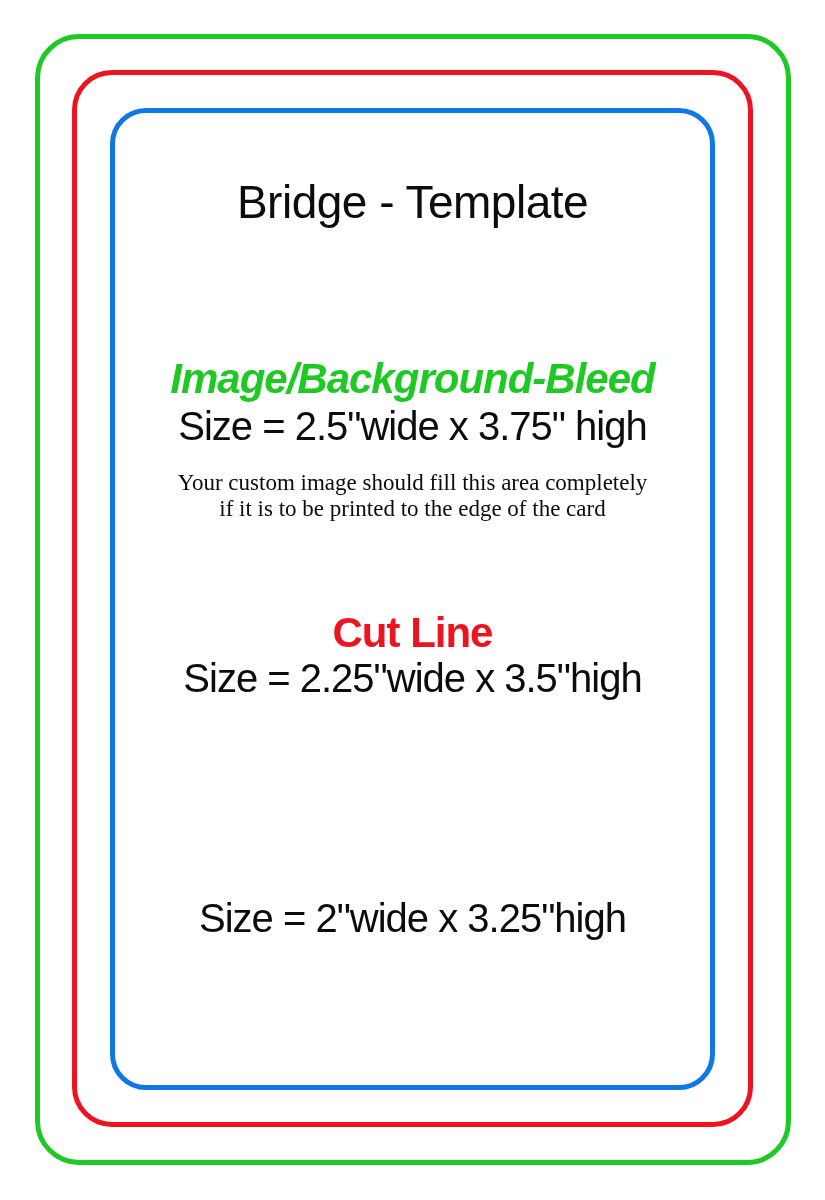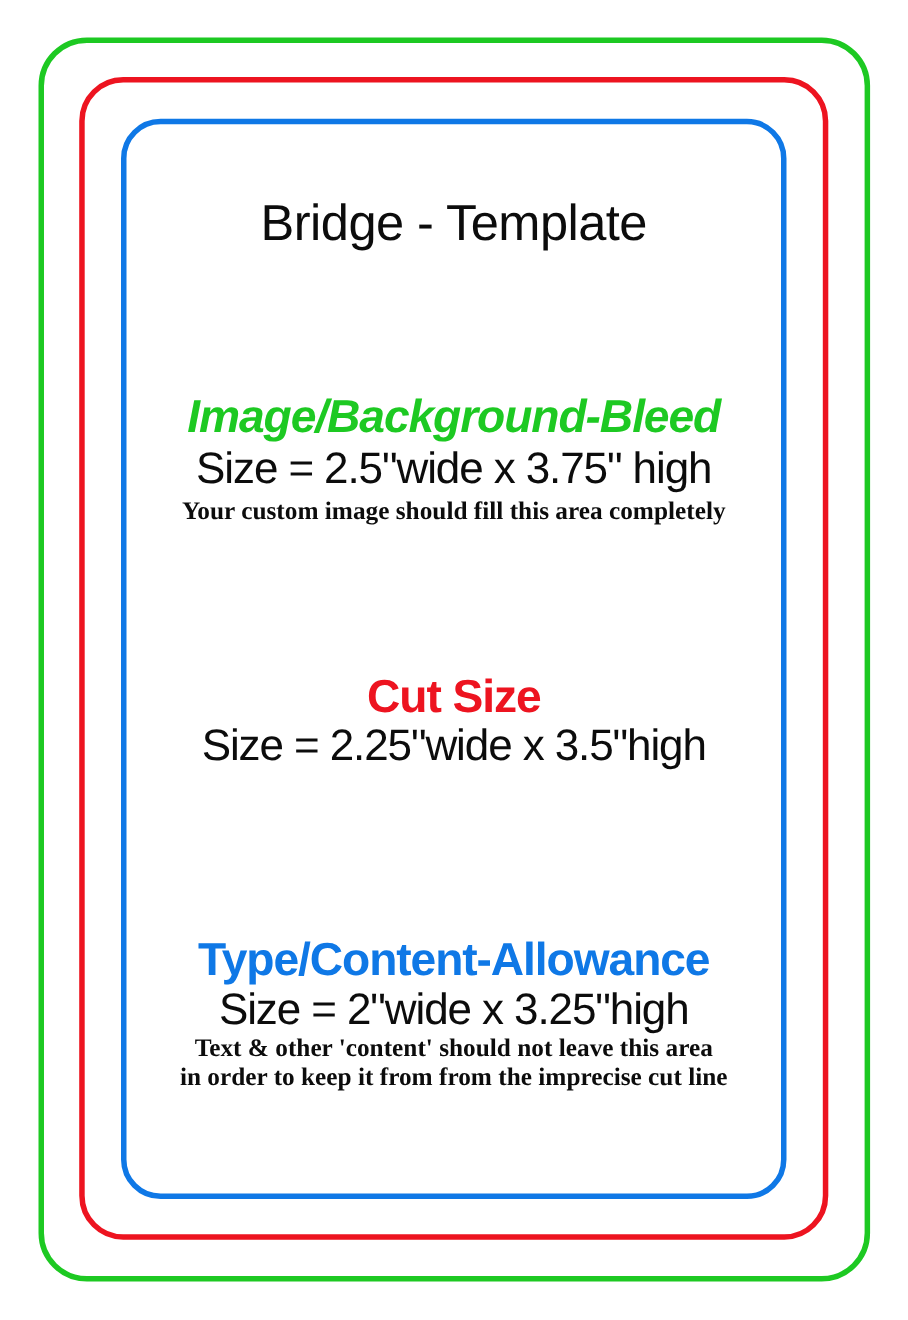--- a/index.html
+++ b/index.html
@@ -50,21 +50,22 @@
   .size-line {
     font-size: 40px;
     line-height: 1;
     font-weight: 400;
     letter-spacing: -1px;
   }
   .note {
     font-family: "Liberation Serif", "DejaVu Serif", serif;
     font-size: 23px;
     line-height: 26px;
-    font-weight: 700;
+    font-weight: 400;
+    margin-top: 18px;
   }
   .h-bleed   { top: 358px; font-style: italic; }
   .s-bleed   { top: 406px; }
   .n-bleed   { top: 452px; }
   .h-cut     { top: 612px; }
   .s-cut     { top: 658px; }
   .n-cut     { top: 696px; }
   .h-content { top: 851px; }
   .s-content { top: 898px; }
   .n-content { top: 940px; }
@@ -77,25 +78,21 @@
   <div class="frame frame-bleed" style="border-color: rgb(29, 201, 34);"></div>
   <div class="frame frame-cut" style="border-color: rgb(237, 20, 32);"></div>
   <div class="frame frame-content" style="border-color: rgb(15, 120, 230);"></div>
 
   <div class="txt title">Bridge - Template</div>
 
   <div class="txt heading h-bleed" style="color: rgb(29, 201, 34);">Image/Background-Bleed</div>
   <div class="txt size-line s-bleed">Size = 2.5"wide x 3.75" high</div>
   <div class="txt note n-bleed">
     <div>Your custom image should fill this area completely</div>
+    <div>if it is to be printed to the edge of the card</div>
   </div>
 
-  <div class="txt heading h-cut" style="color: rgb(237, 20, 32);">Cut Size</div>
+  <div class="txt heading h-cut" style="color: rgb(237, 20, 32);">Cut Line</div>
   <div class="txt size-line s-cut">Size = 2.25"wide x 3.5"high</div>
 
-  <div class="txt heading h-content" style="color: rgb(15, 120, 230);">Type/Content-Allowance</div>
   <div class="txt size-line s-content">Size = 2"wide x 3.25"high</div>
-  <div class="txt note n-content">
-    <div>Text &amp; other 'content' should not leave this area</div>
-    <div>in order to keep it from from the imprecise cut line</div>
-  </div>
 
 </div>
 
 </body></html>

